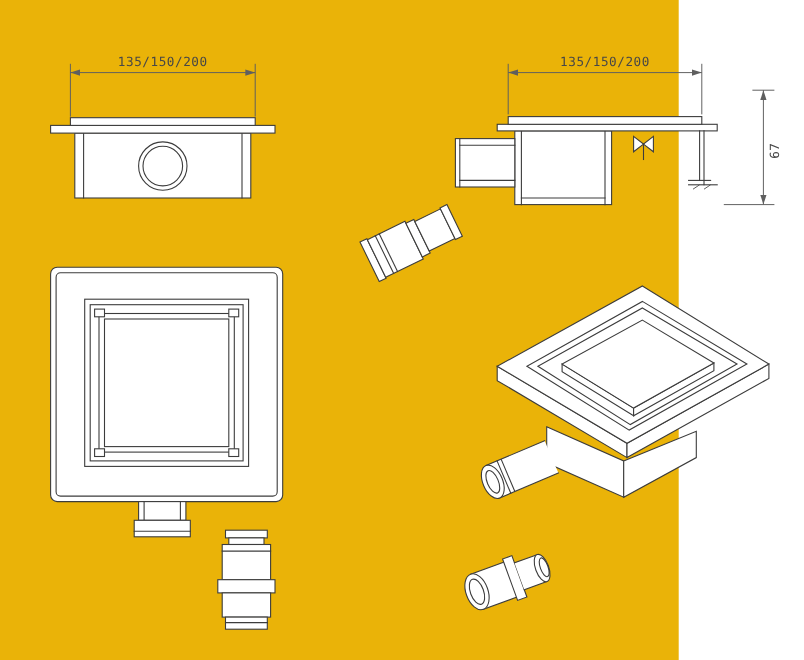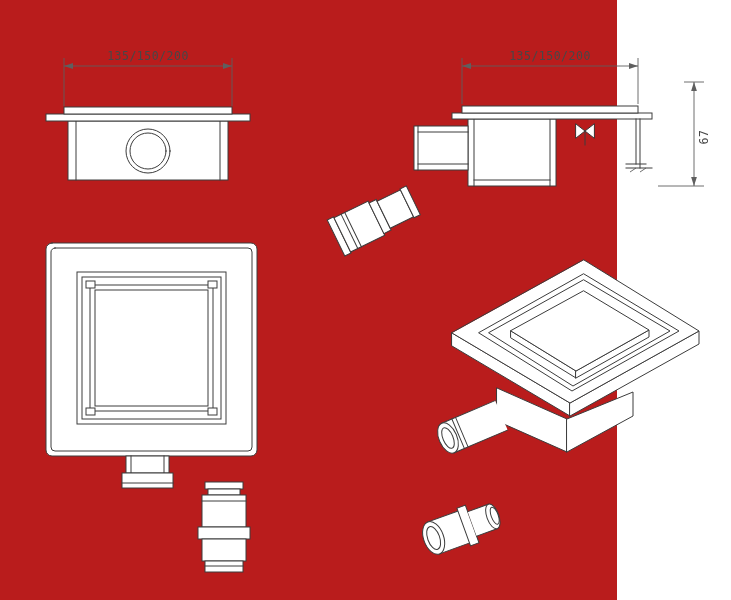--- a/index.html
+++ b/index.html
@@ -1,16 +1,16 @@
 <!DOCTYPE html>
 <html><head>
 <meta charset="utf-8">
 <style>
   html,body{margin:0;padding:0;background:#ffffff;}
-  .stage{width:617px;height:600px;position:relative;background:#b91c1c;font-family:"DejaVu Sans Mono", monospace;}
+  .stage{width:617px;height:600px;position:relative;background:#eab308;font-family:"DejaVu Sans Mono", monospace;}
   svg{display:block;}
   .ln{stroke:#3c3c3c;stroke-width:1;fill:none;stroke-linecap:square;}
   .fw{stroke:#3c3c3c;stroke-width:1;fill:#ffffff;stroke-linecap:square;}
   .thin{stroke:#4a4a4a;stroke-width:0.8;fill:none;}
   .dim{stroke:#5f5f5f;stroke-width:0.9;fill:none;}
   .dimtxt{font:11.5px "DejaVu Sans Mono", monospace;fill:#474747;letter-spacing:0.5px;}
 </style>
 </head>
 <body>
 

